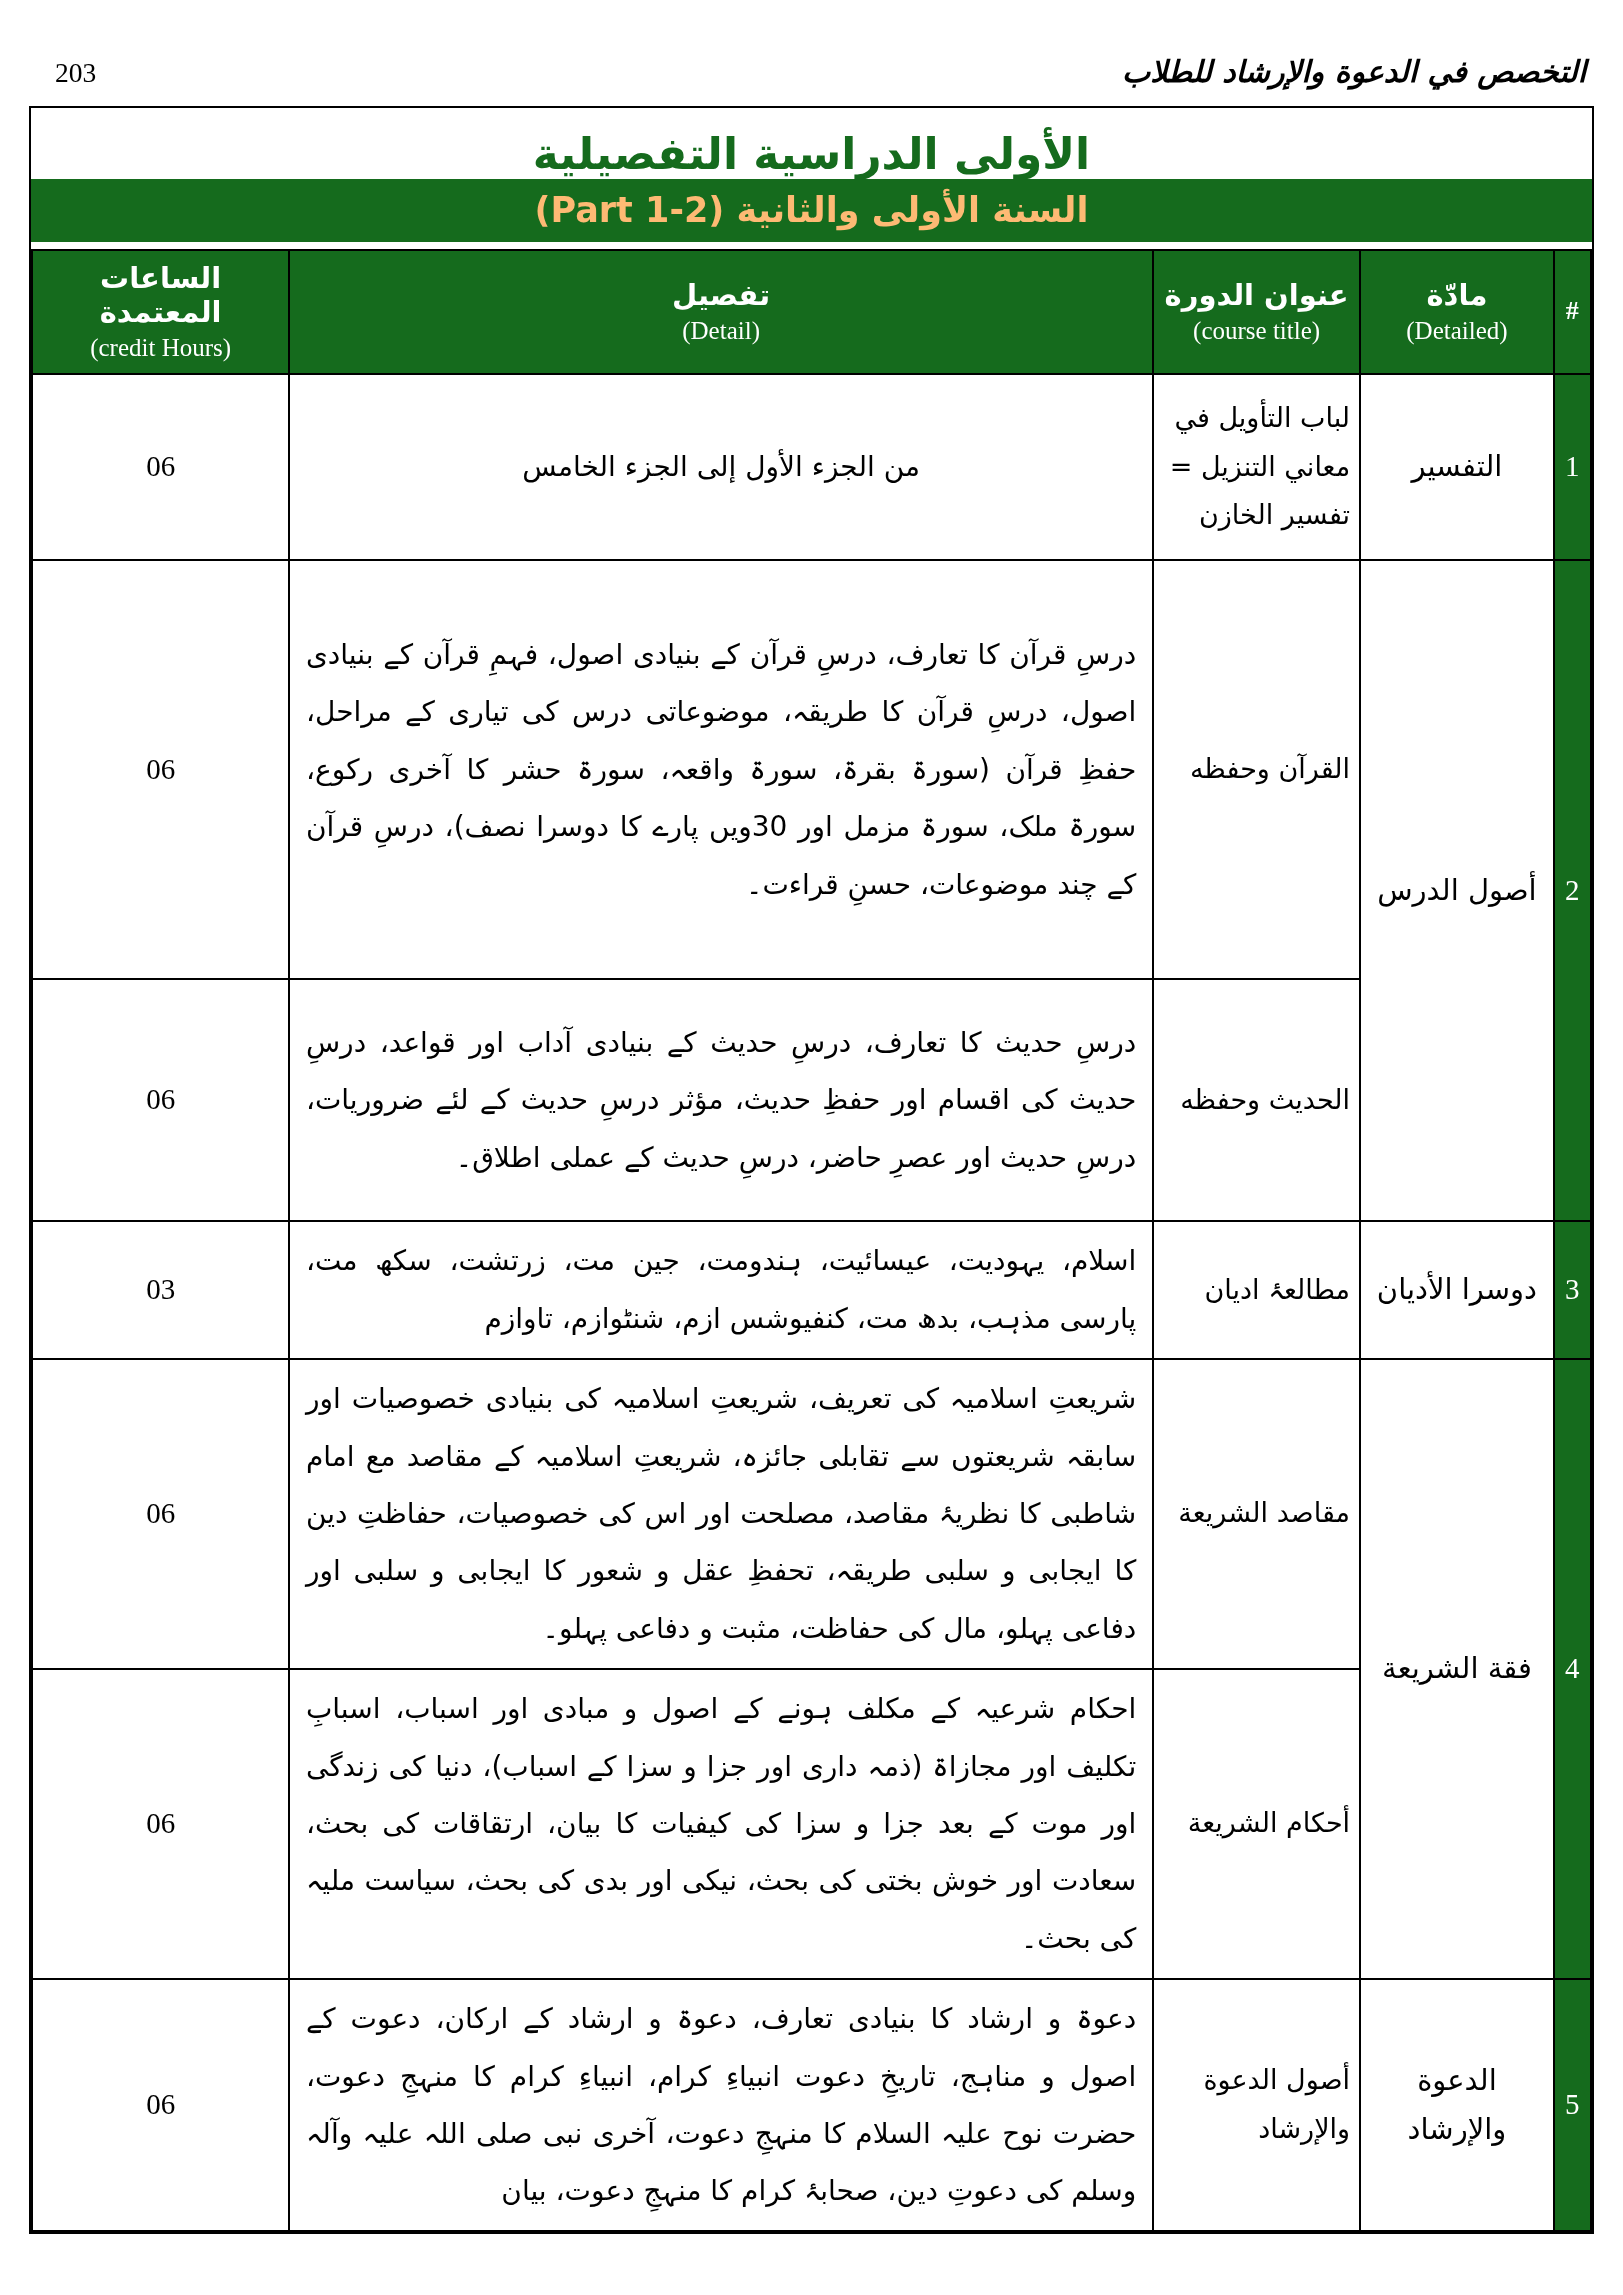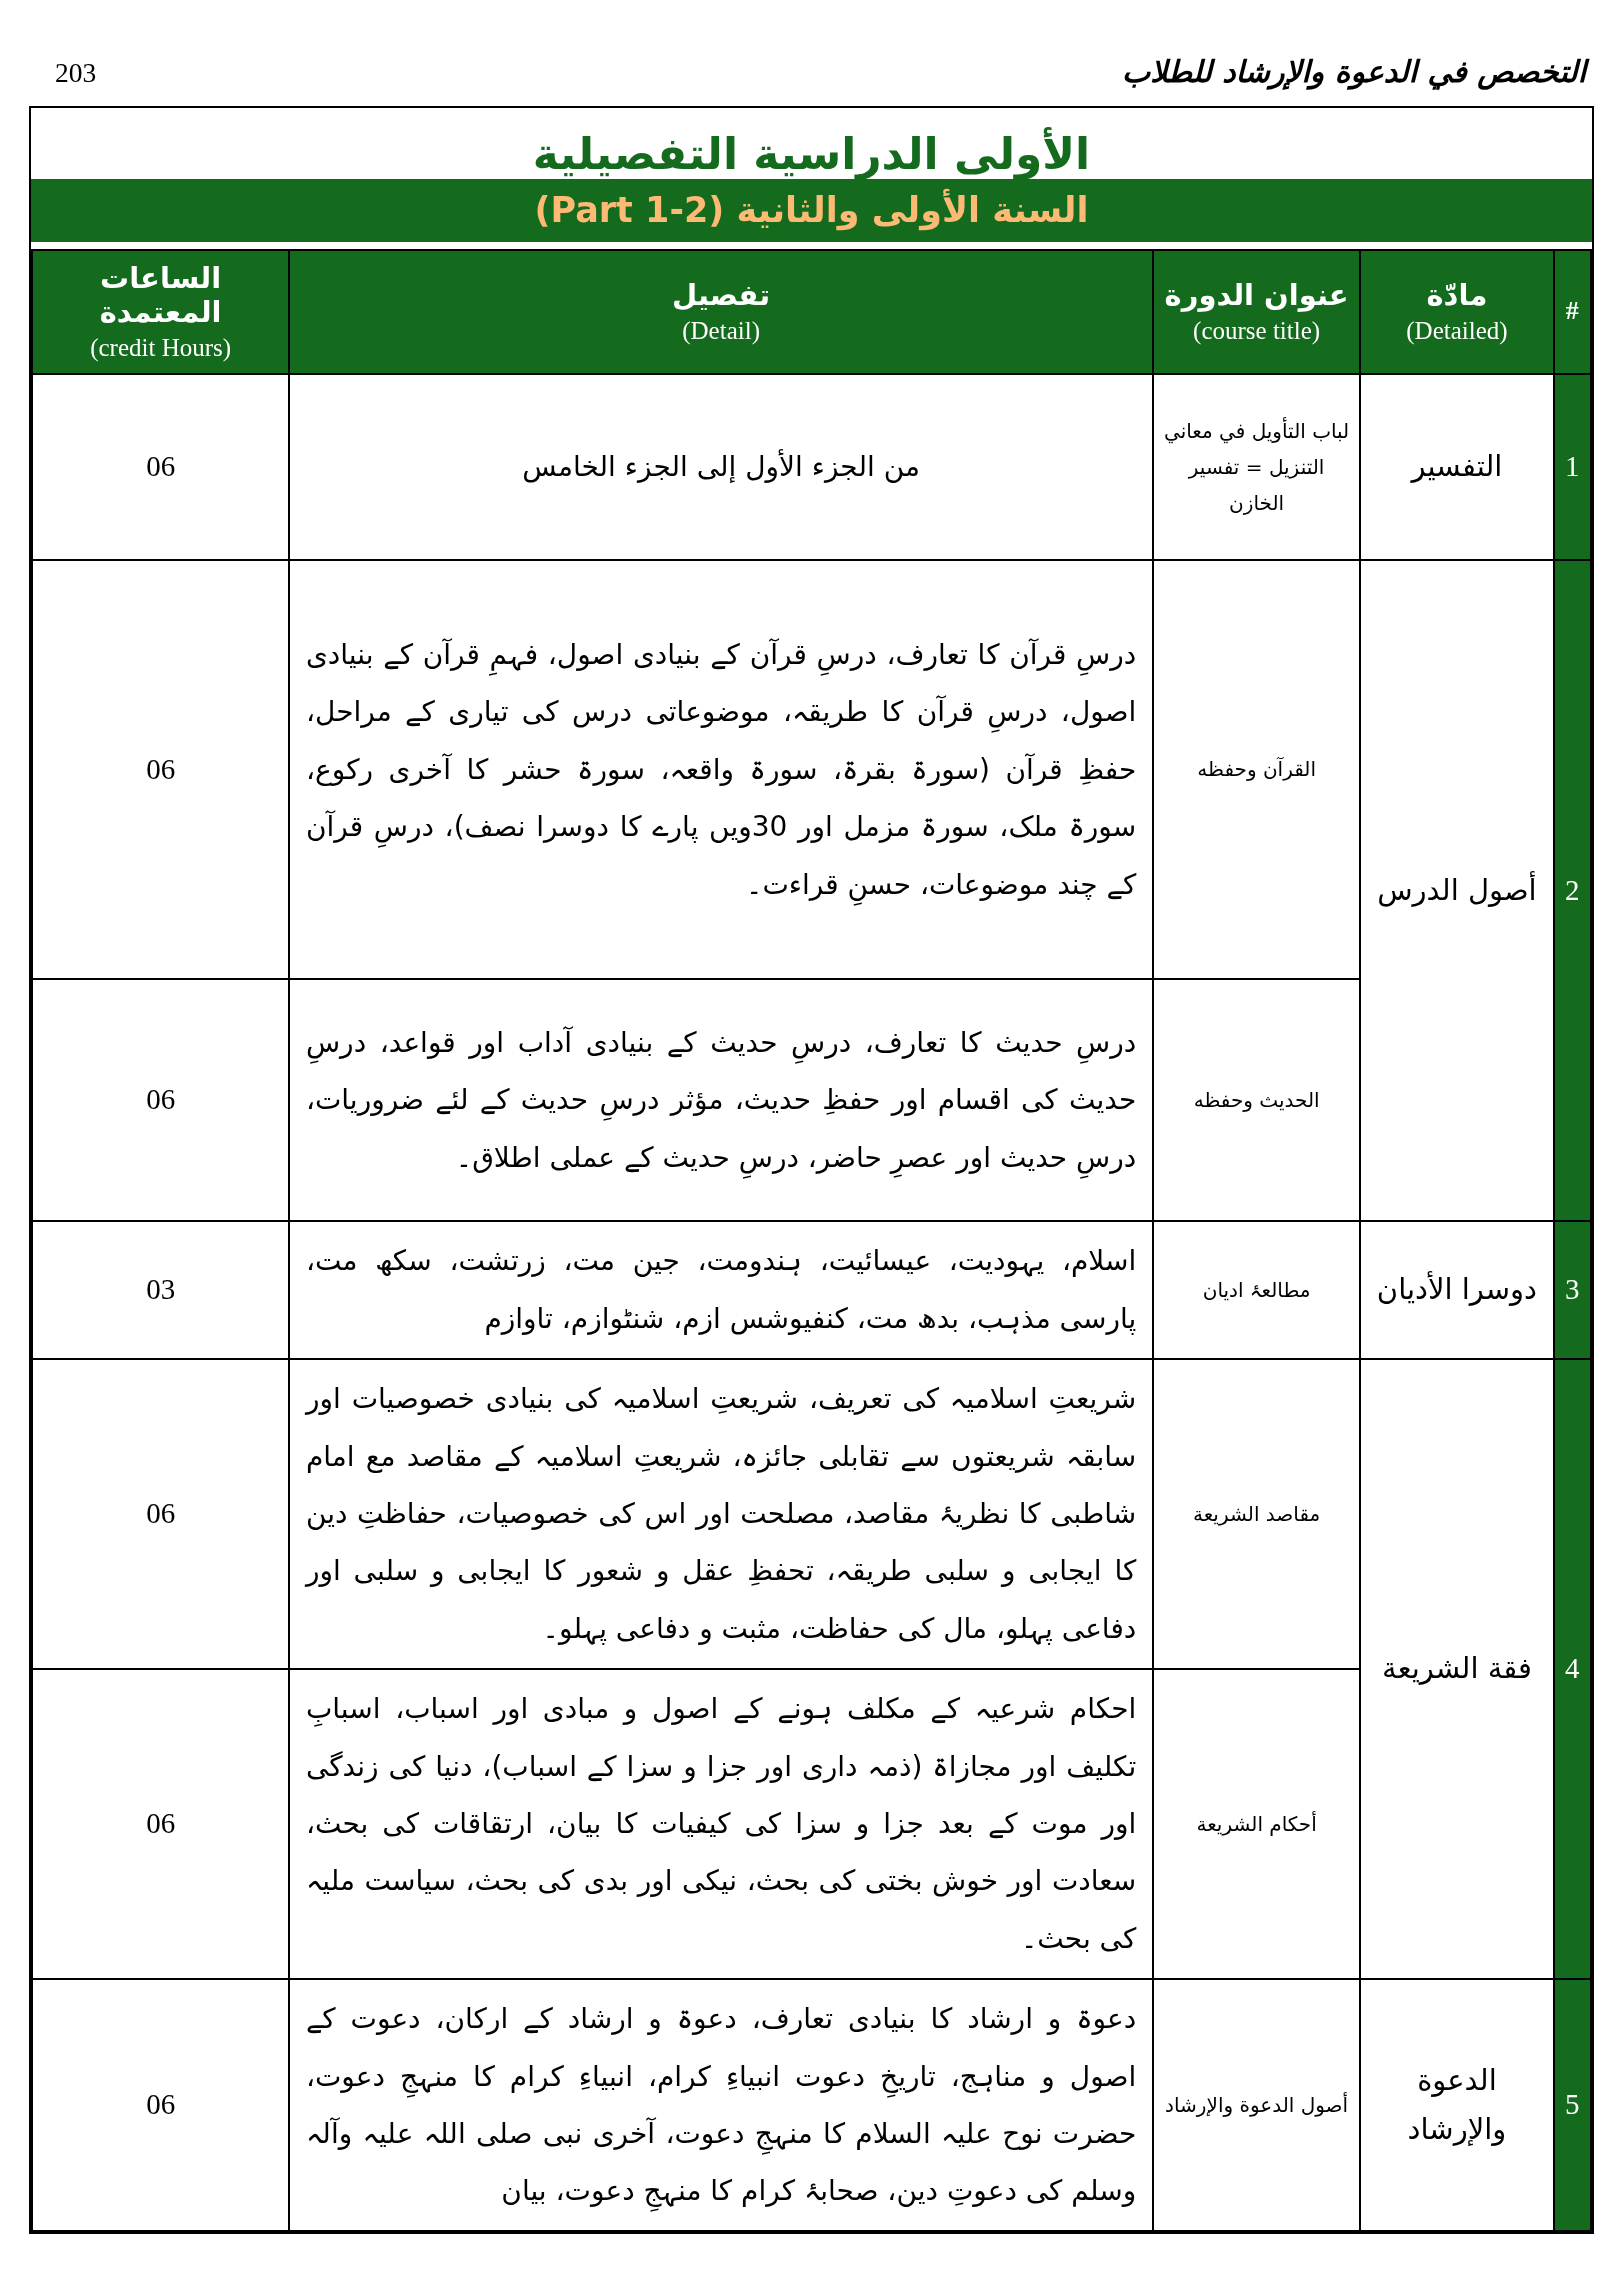--- a/index.html
+++ b/index.html
@@ -108,22 +108,22 @@
     font-family:"Liberation Serif",serif;
     font-size:29px;
   }
   td.subject-cell{
     text-align:center;
     font-size:29px;
     padding:6.5px 7.9px;
     line-height:1.7;
   }
   td.course-cell{
-    text-align:center;
-    font-size:20px;
+    text-align:right;
+    font-size:27px;
     padding:7.9px 9.2px;
     line-height:1.8;
   }
   td.detail-cell{
     text-align:justify;
     font-size:28px;
     line-height:2.05;
     padding:10.5px 15.7px;
   }
   td.detail-cell.center{

